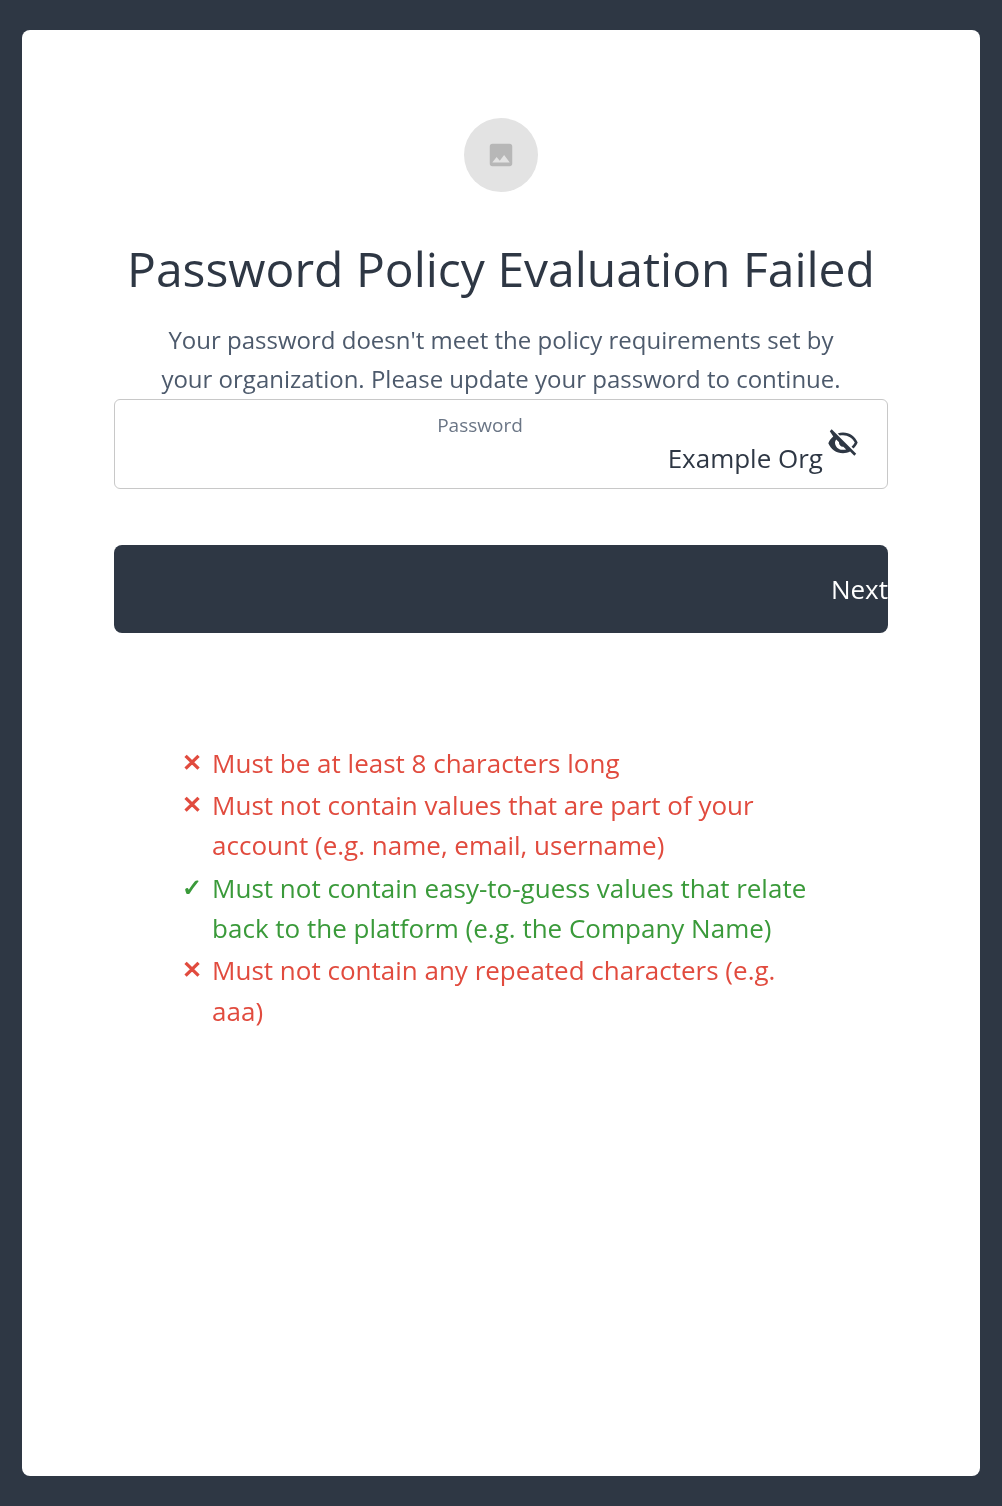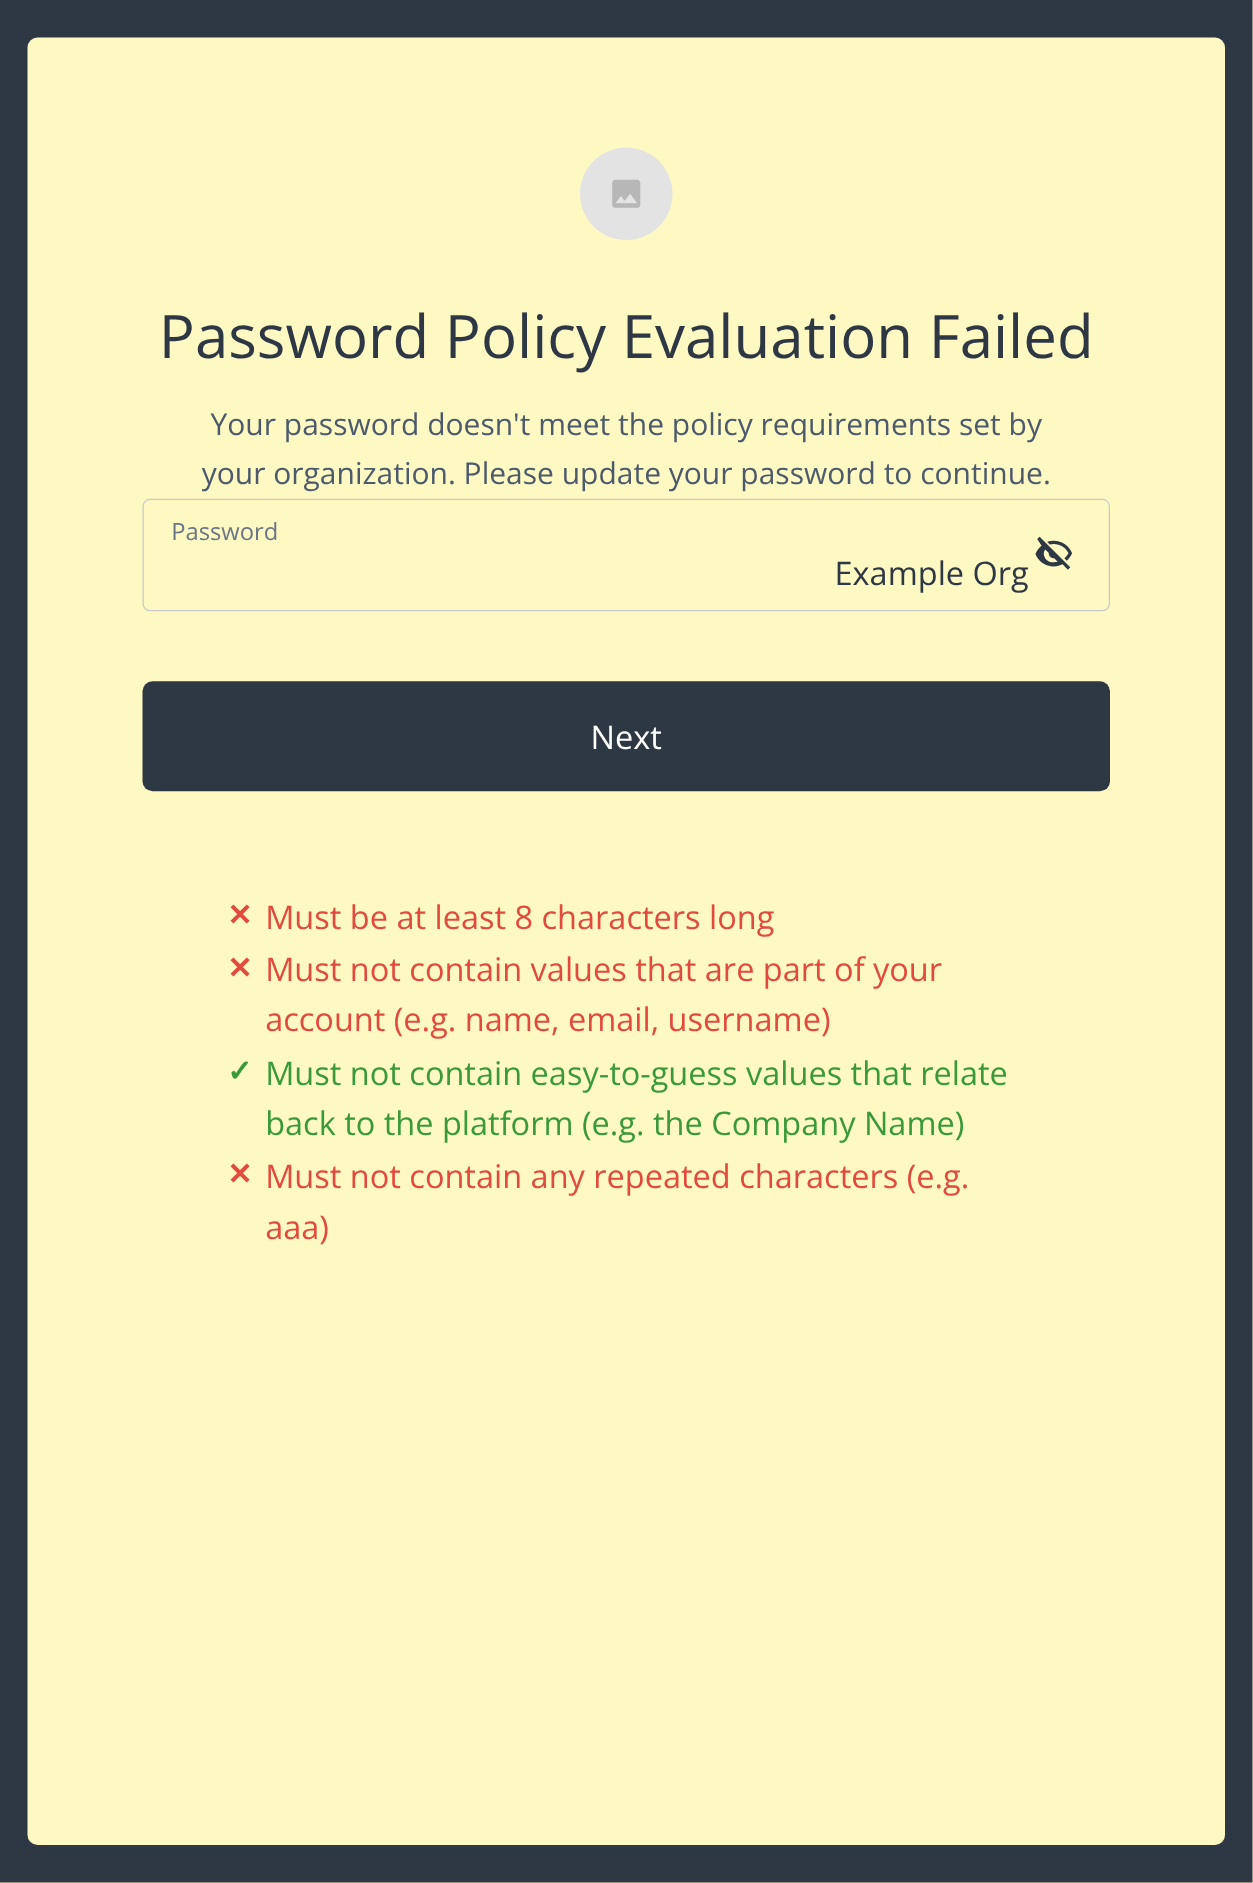--- a/index.html
+++ b/index.html
@@ -3,21 +3,21 @@
 <meta charset="utf-8">
 <style>
   * { box-sizing: border-box; margin: 0; padding: 0; }
   html, body { height: 100%; }
   body {
     background: #2e3744;
     font-family: "Open Sans", -apple-system, BlinkMacSystemFont, "Segoe UI", Roboto, sans-serif;
     padding: 30px 22px;
   }
   .card {
-    background: #fef9c3;
+    background: #ffffff;
     border-radius: 8px;
     width: 100%;
     min-height: 1446px;
     padding: 88px 70px 60px;
     position: relative;
   }
   .logo-wrap {
     display: flex;
     justify-content: center;
     margin-bottom: 48px;
@@ -54,20 +54,21 @@
     border: 1.5px solid #c8c8c8;
     border-radius: 6px;
     padding: 12px 64px 12px 22px;
     margin: 0 22px 56px;
   }
   .field-label {
     font-size: 19px;
     color: #6a7585;
     display: block;
     margin-bottom: 2px;
+    text-align: center;
   }
   .field-input {
     border: none;
     outline: none;
     font-size: 26px;
     color: #2e3744;
     width: 100%;
     background: transparent;
     font-family: inherit;
     text-align: right;
@@ -79,29 +80,30 @@
     transform: translateY(-50%);
     background: none;
     border: none;
     cursor: pointer;
     padding: 6px;
   }
   .eye-btn svg { width: 32px; height: 32px; fill: #2e3744; }
   .next-btn {
     display: block;
     width: calc(100% - 44px);
-    margin: 0 22px 80px;
+    margin: 0 22px 110px;
     background: #2e3744;
     color: #fff;
     border: none;
     border-radius: 8px;
     font-size: 26px;
-    padding: 26px 12px;
+    padding: 26px 0;
     cursor: pointer;
     font-family: inherit;
+    text-align: right;
   }
   .req-heading {
     text-align: center;
     font-size: 26px;
     color: #4d5a6c;
     margin-bottom: 14px;
   }
   .req-list {
     list-style: none;
     padding: 0 90px;

